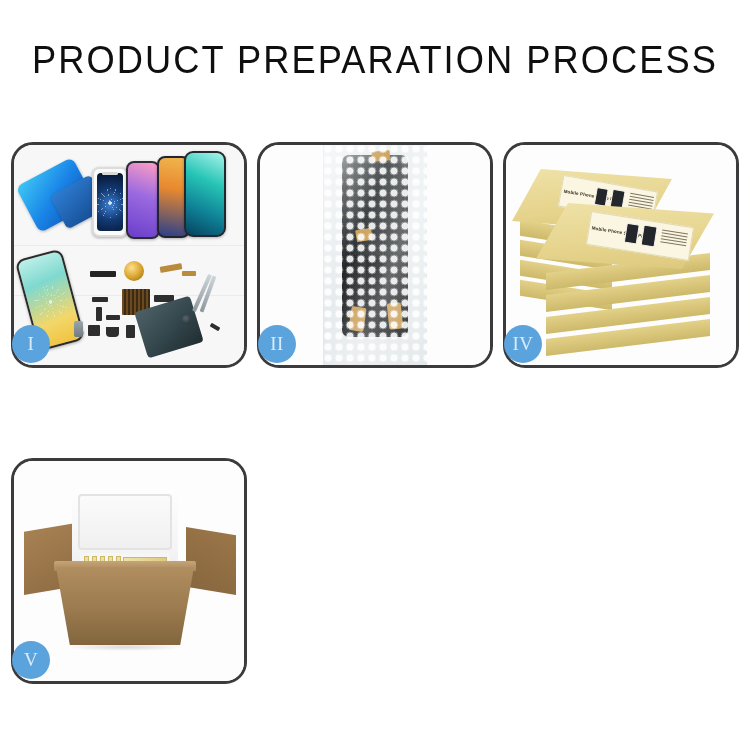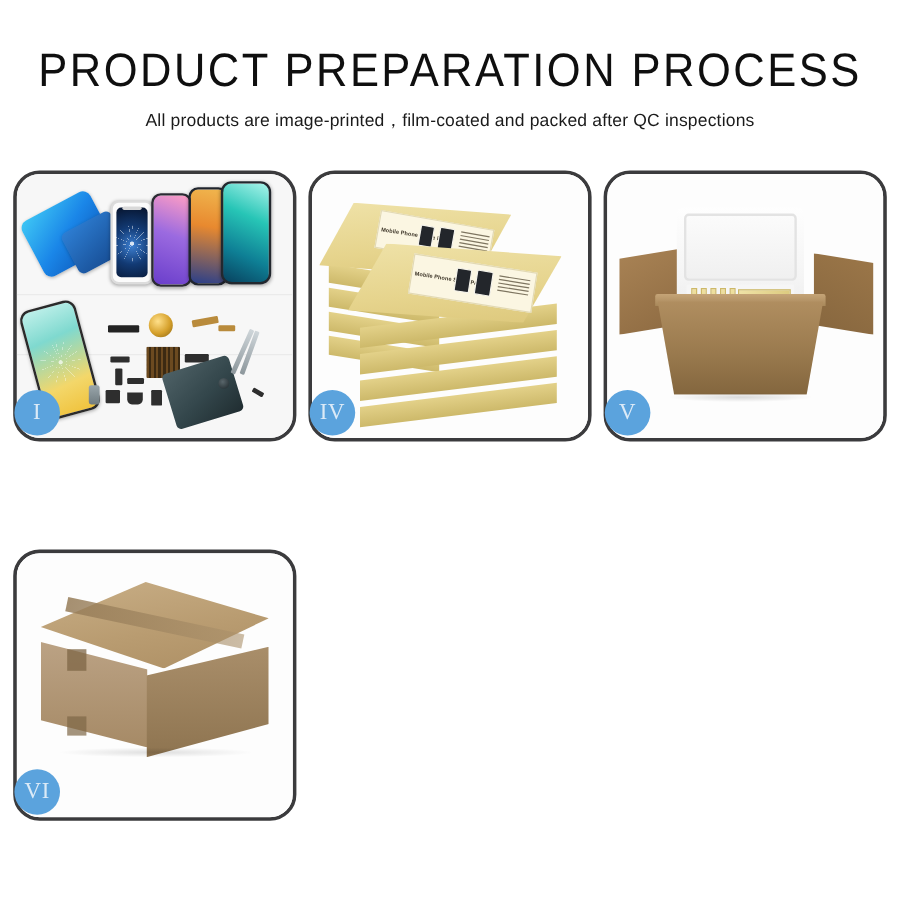--- a/index.html
+++ b/index.html
@@ -282,21 +282,20 @@
   .p6-tape2 { position:absolute; left:42px; top:136px; width:16px; height:16px;
     background: rgba(126,102,70,.70); }
   .p6-shadow { position:absolute; left:36px; top:162px; width:160px; height:8px;
     background: radial-gradient(ellipse at center, rgba(0,0,0,.12), transparent 72%); }
 </style>
 </head>
 <body>
 
 <div class="header">
   <div class="page-title">PRODUCT PREPARATION PROCESS</div>
-  <div class="page-subtitle">All products are image-printed，film-coated and packed after QC inspections</div>
 </div>
 
 <div class="grid">
 
   <div class="panel">
     <div class="panel-stage">
       <div class="p1-bg"></div>
       <div class="p1-shelf" style="top:100px"></div>
       <div class="p1-shelf" style="top:150px"></div>
 
@@ -334,20 +333,38 @@
       <div class="part part-sm" style="left:112px; top:180px; width:9px; height:13px;"></div>
       <div class="part part-plate" style="left:126px; top:158px; width:58px; height:48px; transform:rotate(-17deg);"></div>
       <div class="part part-cam" style="left:168px; top:170px; width:9px; height:9px;"></div>
       <div class="part part-tweez" style="left:186px; top:128px; width:4px; height:40px; transform:rotate(24deg);"></div>
       <div class="part part-tweez" style="left:192px; top:130px; width:4px; height:38px; transform:rotate(20deg);"></div>
       <div class="part part-sm" style="left:196px; top:180px; width:10px; height:4px; transform:rotate(30deg);"></div>
     </div>
     <div class="badge">I</div>
   </div>
 
+  <div class="panel">
+    <div class="panel-stage">
+      <div class="p2-bg"></div>
+      <div class="p2-bag">
+        <div class="p2-part">
+          <div class="p2-screen"></div>
+          <div class="p2-cable"></div>
+          <div class="p2-tapeA"></div>
+          <div class="p2-tapeB"></div>
+          <div class="p2-tapeC"></div>
+          <div class="p2-tapeD"></div>
+        </div>
+      </div>
+      <div class="p2-bubbles"></div>
+      <div class="p2-gloss"></div>
+    </div>
+    <div class="badge">II</div>
+  </div>
 
 
   <div class="panel">
     <div class="panel-stage">
       <div class="p4-bg"></div>
 
       <div class="bx-side" style="left:14px; top:82px;  width:92px; height:16px; transform:skewY(9deg);"></div>
       <div class="bx-side" style="left:14px; top:102px; width:92px; height:16px; transform:skewY(9deg);"></div>
       <div class="bx-side" style="left:14px; top:122px; width:92px; height:16px; transform:skewY(9deg);"></div>
       <div class="bx-side" style="left:14px; top:142px; width:92px; height:16px; transform:skewY(9deg);"></div>
@@ -414,27 +431,14 @@
           </div>
         </div>
       </div>
       <div class="p5-rim"></div>
       <div class="p5-body"></div>
       <div class="p5-shadow"></div>
     </div>
     <div class="badge">V</div>
   </div>
 
-  <div class="panel">
-    <div class="panel-stage">
-      <div class="p6-bg"></div>
-      <div class="p6-top"></div>
-      <div class="p6-seam"></div>
-      <div class="p6-left"></div>
-      <div class="p6-right"></div>
-      <div class="p6-tape1"></div>
-      <div class="p6-tape2"></div>
-      <div class="p6-shadow"></div>
-    </div>
-    <div class="badge">VI</div>
-  </div>
 
 </div>
 
 </body></html>

